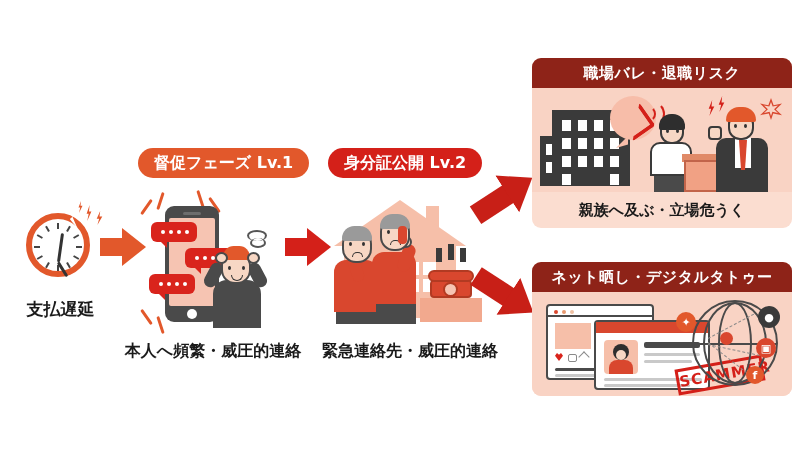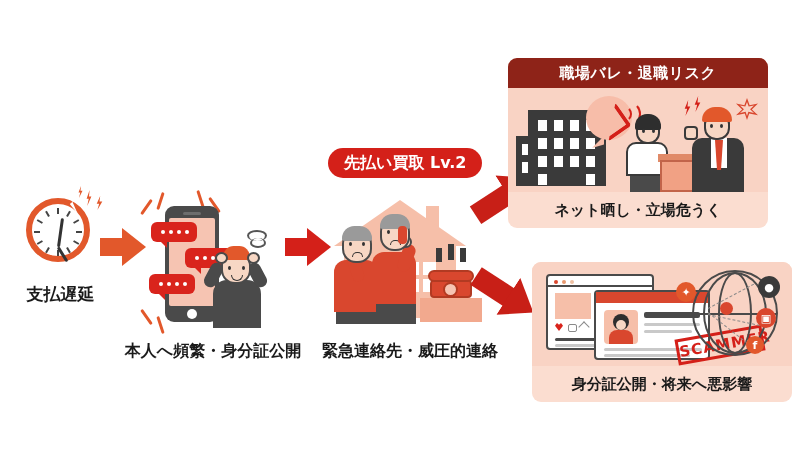--- a/index.html
+++ b/index.html
@@ -16,21 +16,21 @@
     font-size:26px;font-weight:700;color:#1a1a1a;letter-spacing:.5px;
   }
 
   
   .footer{
     position:absolute;left:0;top:440px;width:800px;text-align:center;
     font-size:22px;font-weight:700;color:#cc1f1f;letter-spacing:.5px;
   }
 
   
-  .s0{position:absolute;left:8px;top:186px;width:105px;}
+  .s0{position:absolute;left:8px;top:201px;width:105px;}
   .s0-art{position:relative;height:95px;}
   .s0-cap{
     text-align:center;font-size:17px;font-weight:700;color:#1a1a1a;
     margin-top:2px;
   }
   .clock-ring{
     position:absolute;left:18px;top:12px;width:64px;height:64px;border-radius:50%;
     border:6px solid #e2582b;box-sizing:border-box;background:#fff;
   }
   .clock-face{position:absolute;left:0;top:0;width:100%;height:100%;}
@@ -156,21 +156,21 @@
   .panel{position:absolute;width:260px;border-radius:9px;overflow:hidden;background:#fbddd0;}
   .panel-hd{
     height:30px;line-height:30px;background:#8e2318;color:#fff;
     font-size:15px;font-weight:700;text-align:center;white-space:nowrap;letter-spacing:.5px;
   }
   .panel-art{position:relative;height:104px;background:#f9d3c4;overflow:hidden;}
   .panel-cap{
     height:36px;line-height:36px;text-align:center;font-size:15px;font-weight:700;
     color:#1a1a1a;white-space:nowrap;
   }
-  .p-top{left:508px;top:58px;}
+  .p-top{left:532px;top:58px;}
   .p-bot{left:532px;top:262px;}
 
   
   .bld{position:absolute;left:20px;top:22px;width:78px;height:76px;background:#3a3a3a;}
   .bld2{position:absolute;left:8px;top:48px;width:22px;height:50px;background:#3a3a3a;}
   .bwin{position:absolute;width:9px;height:11px;background:#fff;}
   .bub-ph{position:absolute;left:78px;top:8px;width:46px;height:44px;border-radius:50%;
     background:#f7bda9;}
   .bub-ph::after{content:"";position:absolute;left:6px;bottom:-8px;width:12px;height:12px;
     background:#f7bda9;clip-path:polygon(100% 0,0 100%,100% 70%);}
@@ -260,20 +260,21 @@
       <div class="bolt b2"></div>
     </div>
     <div class="s0-cap">支払遅延</div>
   </div>
 
   <div class="arrow-h ar1">
     <div class="shaft"></div>
       <div class="head"></div>
   </div>
 
+  <div class="badge badge1">督促フェーズ Lv.1</div>
 
   <div class="s1">
     <div class="ray" style="left:2px;top:8px;width:3px;height:18px;transform:rotate(35deg);"></div>
     <div class="ray" style="left:16px;top:2px;width:3px;height:18px;transform:rotate(18deg);"></div>
     <div class="ray" style="left:56px;top:0px;width:3px;height:18px;transform:rotate(-18deg);"></div>
     <div class="ray" style="left:70px;top:6px;width:3px;height:18px;transform:rotate(-35deg);"></div>
     <div class="ray" style="left:2px;top:118px;width:3px;height:18px;transform:rotate(-35deg);"></div>
     <div class="ray" style="left:16px;top:126px;width:3px;height:18px;transform:rotate(-18deg);"></div>
 
     <div class="ph-body">
@@ -309,28 +310,28 @@
     <div class="p1-arm" style="left:108px;top:72px;transform:rotate(-28deg);"></div>
     <div class="p1-head"></div>
     <div class="p1-hair"></div>
     <div class="p1-eye" style="left:85px;top:76px;"></div>
     <div class="p1-eye" style="left:99px;top:76px;"></div>
     <div class="p1-mouth"></div>
     <div class="p1-hand" style="left:72px;top:62px;"></div>
     <div class="p1-hand" style="left:104px;top:62px;"></div>
   </div>
 
-  <div class="cap cap1">本人へ頻繁・身分証公開</div>
+  <div class="cap cap1">本人へ頻繁・威圧的連絡</div>
 
   <div class="arrow-h ar2">
     <div class="shaft"></div>
       <div class="head"></div>
   </div>
 
-  <div class="badge badge2">先払い買取 Lv.2</div>
+  <div class="badge badge2">身分証公開 Lv.2</div>
 
   <div class="s2">
     <div class="house">
       <div class="h-chim"></div>
       <div class="h-roof"></div>
       <div class="h-wall"></div>
       <div class="h-win">
         <span style="left:13px;top:0;width:4px;height:30px;"></span>
         <span style="left:0;top:13px;width:30px;height:4px;"></span>
       </div>
@@ -429,24 +430,25 @@
       <div class="om-head"></div>
       <div class="om-hair"></div>
       <div class="p1-eye" style="left:202px;top:36px;"></div>
       <div class="p1-eye" style="left:212px;top:36px;"></div>
       <div class="angry" style="left:176px;top:12px;width:7px;height:16px;clip-path:polygon(60% 0,10% 55%,45% 55%,20% 100%,90% 40%,50% 40%);"></div>
       <div class="angry" style="left:186px;top:8px;width:7px;height:16px;clip-path:polygon(60% 0,10% 55%,45% 55%,20% 100%,90% 40%,50% 40%);"></div>
       <div class="spark" style="left:228px;top:10px;">
         <div class="spark-in"></div>
       </div>
     </div>
-    <div class="panel-cap">ネット晒し・立場危うく</div>
+    <div class="panel-cap">親族へ及ぶ・立場危うく</div>
   </div>
 
   <div class="panel p-bot">
+    <div class="panel-hd">ネット晒し・デジタルタトゥー</div>
     <div class="panel-art">
 
       <div class="brw" style="left:14px;top:12px;width:108px;height:76px;">
         <div class="brw-bar">
           <div class="dot" style="left:6px;background:#d9472e;"></div>
           <div class="dot" style="left:14px;background:#e8996f;"></div>
           <div class="dot" style="left:22px;background:#efc0a2;"></div>
         </div>
         <div class="img-ph" style="left:7px;top:17px;width:36px;height:26px;"></div>
         <div class="ln" style="left:50px;top:18px;width:50px;"></div>
@@ -485,17 +487,16 @@
       </div>
       <div class="lnk" style="left:176px;top:46px;width:52px;transform:rotate(-28deg);"></div>
       <div class="lnk" style="left:176px;top:52px;width:58px;transform:rotate(12deg);"></div>
       <div class="lnk" style="left:176px;top:50px;width:60px;transform:rotate(38deg);"></div>
       <div class="nd" style="left:144px;top:20px;width:20px;height:20px;">✦</div>
       <div class="nd" style="left:226px;top:14px;width:22px;height:22px;background:#3a3a3a;">●</div>
       <div class="nd" style="left:224px;top:46px;width:20px;height:20px;background:#d9472e;">▣</div>
       <div class="nd" style="left:214px;top:74px;width:18px;height:18px;background:#e2582b;">f</div>
       <div class="nd-sm" style="left:188px;top:40px;width:13px;height:13px;"></div>
     </div>
-    <div class="panel-cap">身分証公開・将来へ悪影響</div>
   </div>
 
 
 </div>
 
 </body></html>

